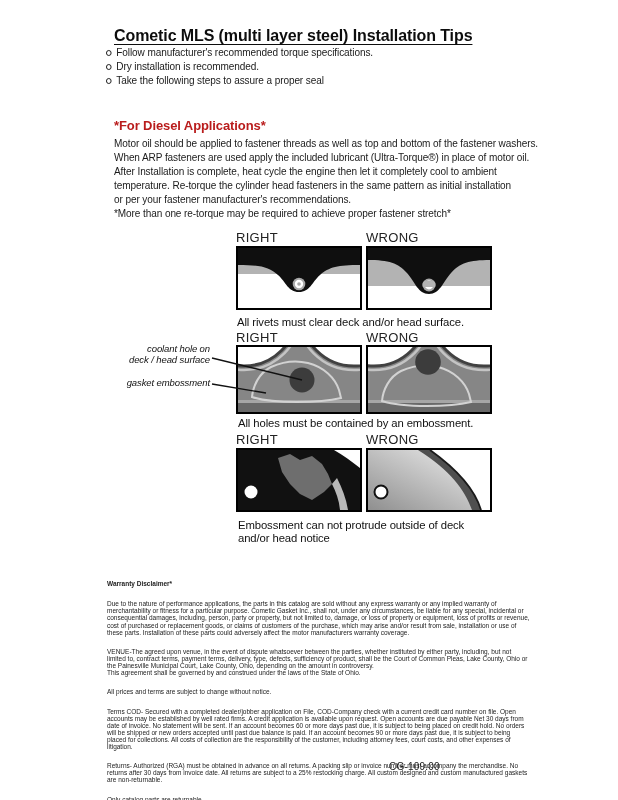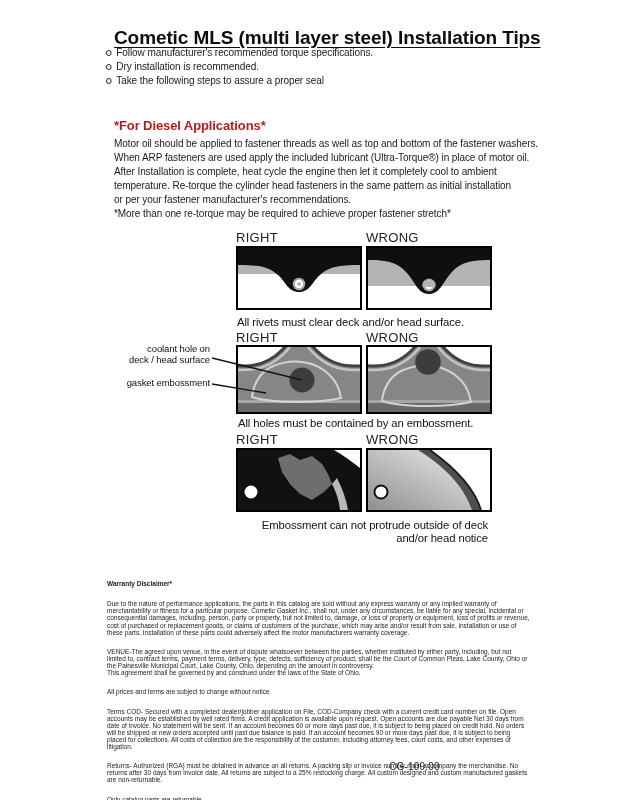--- a/index.html
+++ b/index.html
@@ -3,38 +3,38 @@
 <meta charset="utf-8">
 <style>
   html,body{margin:0;padding:0;background:#e9e9e9;}
   .page{
     position:relative;width:618px;height:800px;background:#ffffff;
     font-family:"Liberation Sans","DejaVu Sans",sans-serif;color:#1a1a1a;
     overflow:hidden;margin:0 auto;
   }
   .abs{position:absolute;}
   .title{
-    font-size:19px;font-weight:bold;color:#0d0d0d;
+    font-size:16px;font-weight:bold;color:#0d0d0d;
     text-decoration:underline;text-underline-offset:3px;
     letter-spacing:-0.1px;white-space:nowrap;
   }
   .body-txt{
     font-size:10.8px;line-height:14px;letter-spacing:-0.1px;
     white-space:pre-line;transform:scaleX(0.93);transform-origin:0 0;width:500px;
   }
   .b-row{display:flex;align-items:flex-start;height:14px;white-space:nowrap;
     font-size:10.8px;letter-spacing:-0.1px;transform:scaleX(0.93);transform-origin:0 0;}
   .dot-o{width:4px;height:4px;border:1px solid #1a1a1a;border-radius:50%;margin:4px 5px 0 0;flex:none;}
   .dot-f{width:4.5px;height:4.5px;background:#1a1a1a;border-radius:50%;margin:4px 4px 0 0;flex:none;}
   .sec-head{font-size:13px;font-weight:bold;color:#b91c1c;white-space:nowrap;letter-spacing:-0.1px;}
   .dlabel{width:126px;text-align:left;font-size:13px;color:#222;letter-spacing:0.3px;white-space:nowrap;}
   .dbox{border:2px solid #000;background:#fff;line-height:0;}
   .dbox svg{display:block;}
-  .caption{font-size:11.3px;color:#111;letter-spacing:-0.1px;white-space:pre-line;line-height:13px;text-align:right;}
-  .annot{font-size:9.5px;line-height:11px;color:#111;text-align:right;white-space:pre-line;letter-spacing:-0.1px;}
+  .caption{font-size:11.3px;color:#111;letter-spacing:-0.1px;white-space:pre-line;line-height:13px;}
+  .annot{font-size:9.5px;line-height:11px;color:#111;text-align:right;white-space:pre-line;letter-spacing:-0.1px;font-style:italic;}
   .disc{width:424px;font-size:6.5px;line-height:7.1px;color:#222;white-space:pre-line;letter-spacing:0;}
   .disc p{margin:0 0 5px 0;}
   .disc .dh{font-weight:bold;margin-bottom:6px;}
   .footer-code{font-size:10px;color:#222;letter-spacing:0.2px;white-space:nowrap;}
 </style>
 </head>
 <body>
 
 <div class="page">
 

